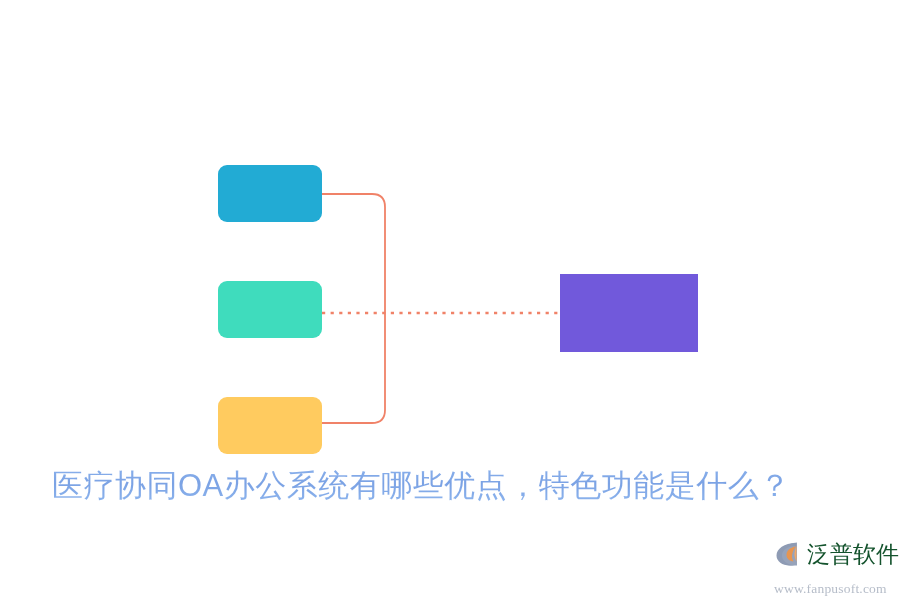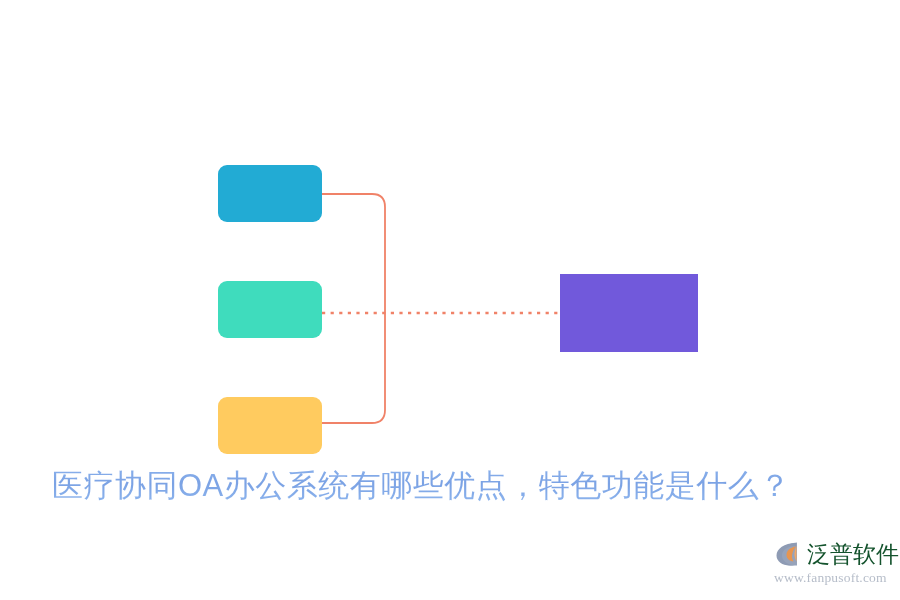--- a/index.html
+++ b/index.html
@@ -91,21 +91,21 @@
     font-family: "DejaVu Sans", "Liberation Sans", sans-serif;
     letter-spacing: 0px;
     line-height: 28px;
     white-space: nowrap;
   }
   .logo-url {
     font-size: 13.5px;
     color: #b6bdc9;
     font-family: "Liberation Serif", "DejaVu Serif", serif;
     letter-spacing: 0.2px;
-    margin-top: 1px;
+    margin-top: 12px;
     white-space: nowrap;
     text-align: left;
   }
 </style>
 </head>
 <body>
 
 <div id="canvas">
 
   <svg class="diagram-svg" viewBox="0 0 900 600" xmlns="http://www.w3.org/2000/svg">

